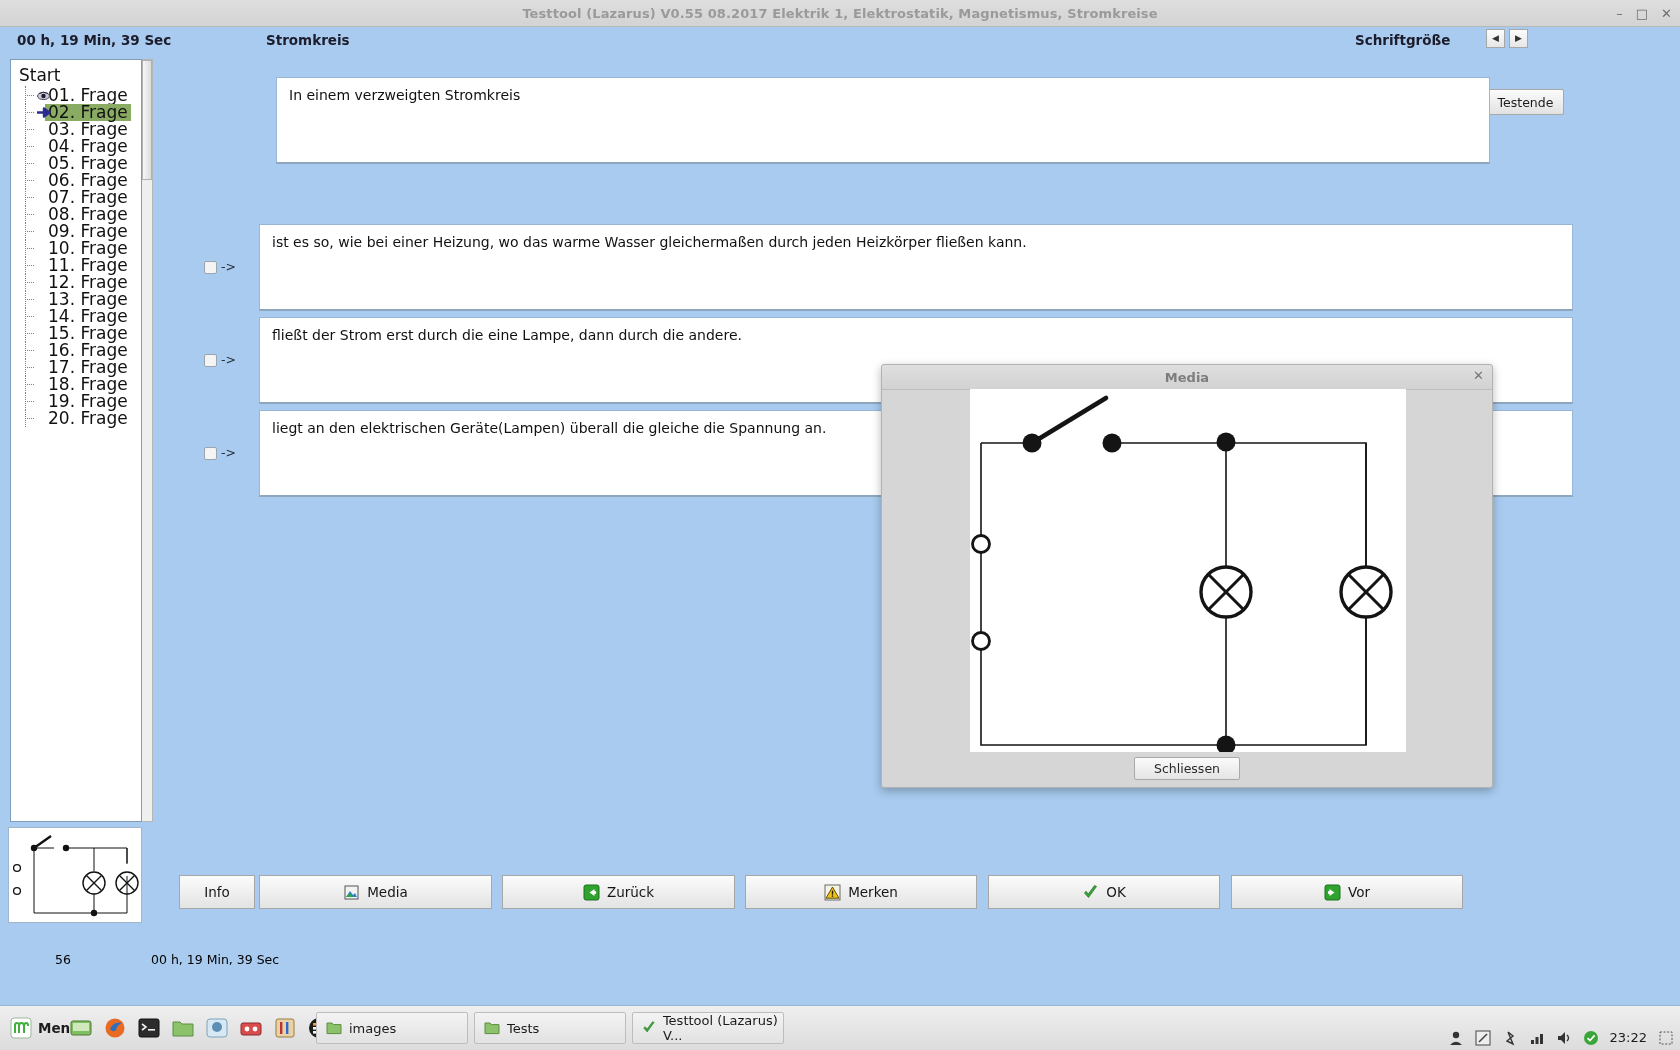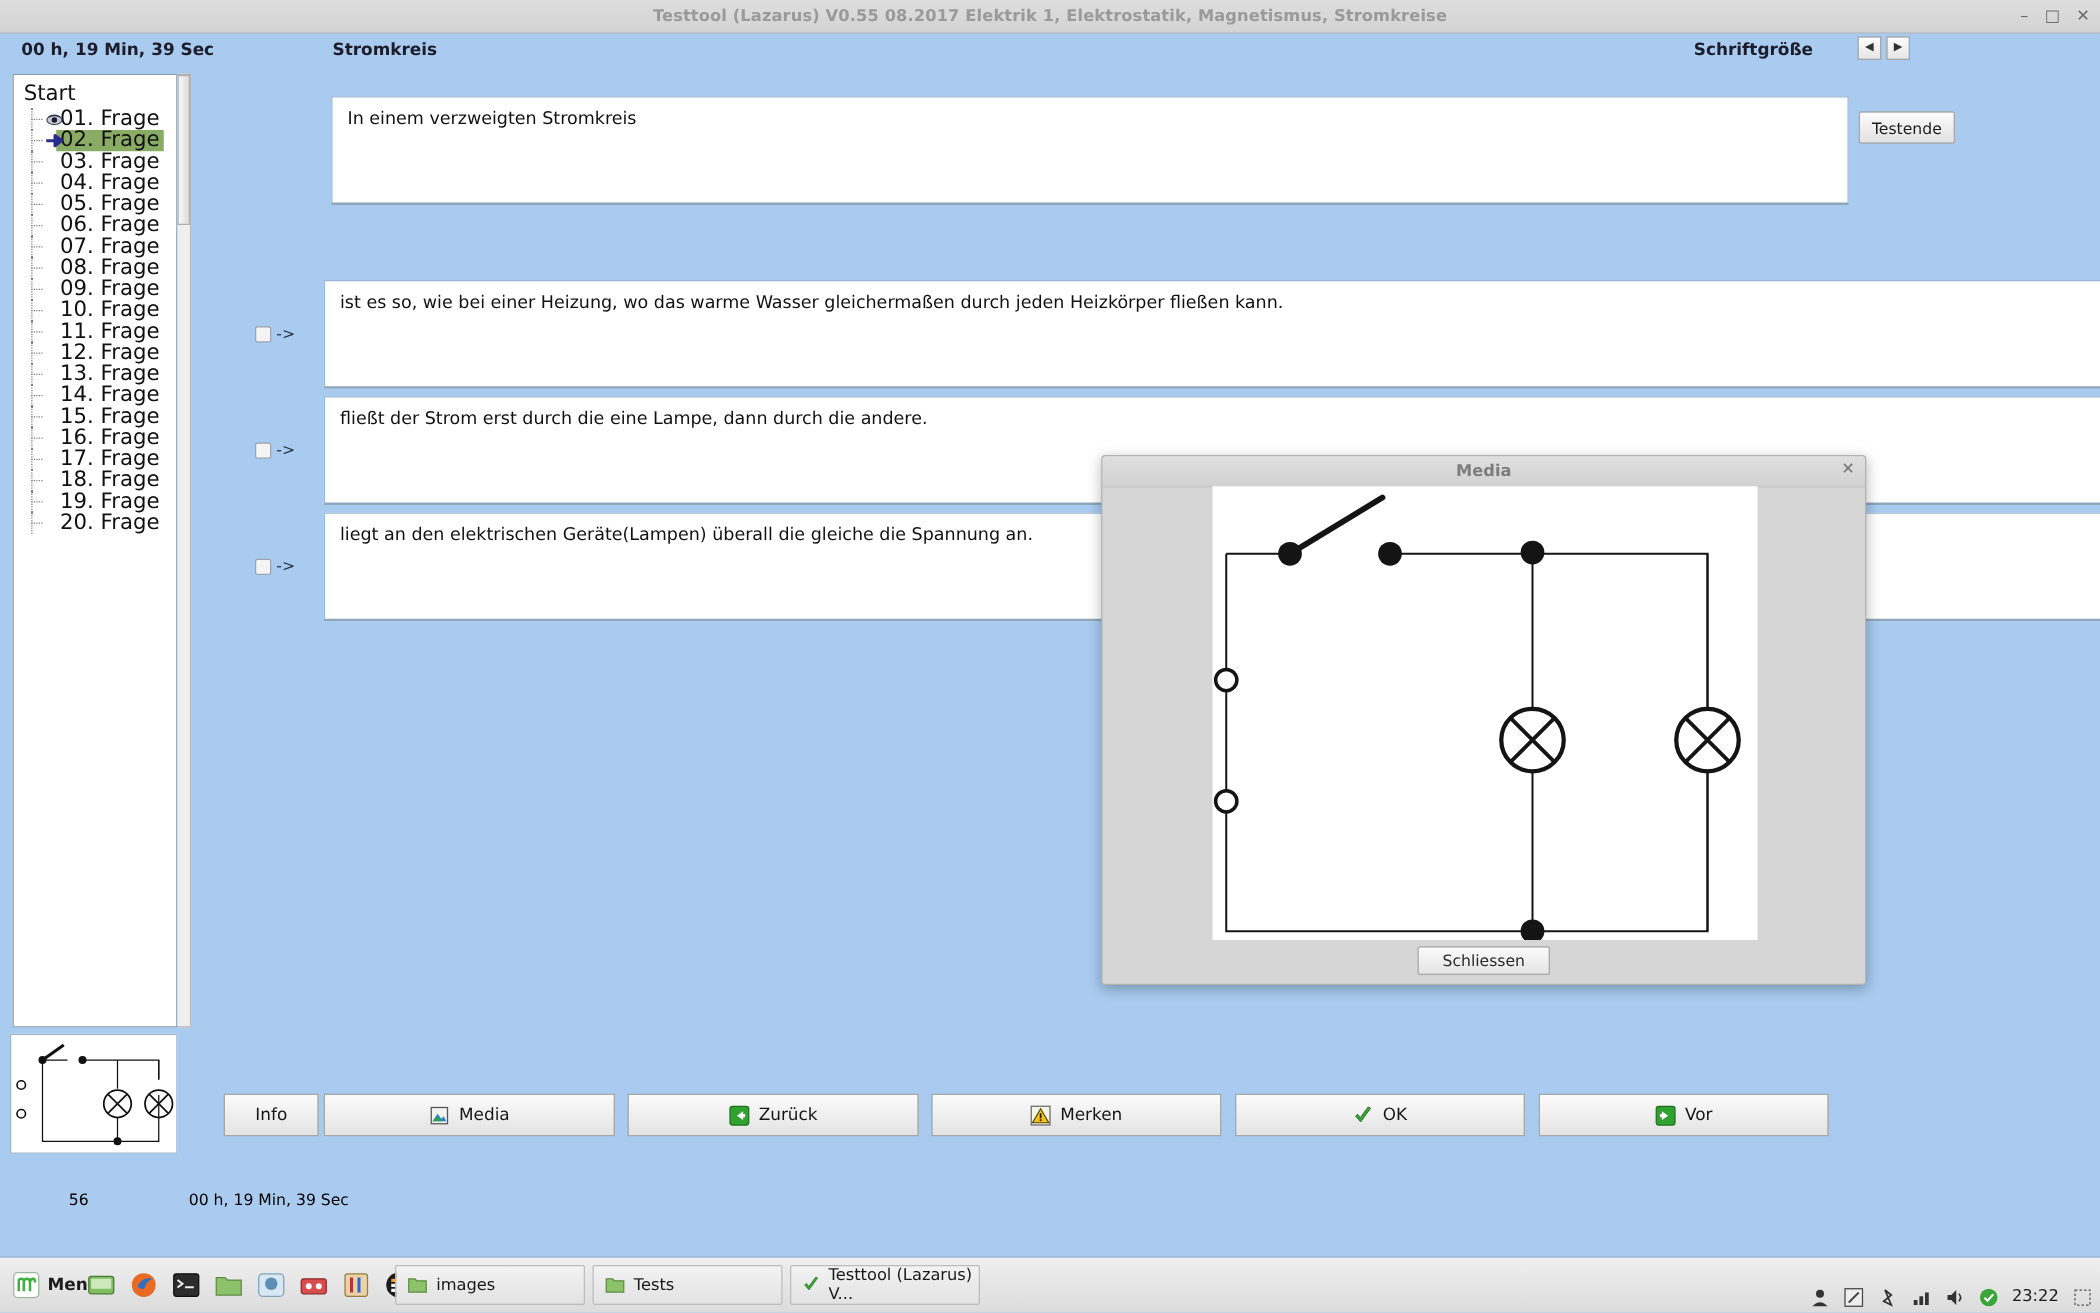--- a/index.html
+++ b/index.html
@@ -66,27 +66,27 @@
   }
   .tree li:after{
     content:""; position:absolute; left:0; top:-1px; width:0; height:18px;
     border-left:1px dotted #808080;
   }
   .tree li .lbl{ display:inline-block; padding:0 3px; }
   .tree li.sel .lbl{ background:#8aab63; color:#111; }
   .ico-eye, .ico-arrow{ position:absolute; left:11px; top:1px; width:15px; height:15px;}
   
   .qbox{
-    position:absolute; left:265px; top:50px; width:1214px; height:87px;
+    position:absolute; left:276px; top:50px; width:1214px; height:87px;
     background:#fff; border:1px solid #97b7d6; border-bottom:2px solid #8ea7bd;
   }
   .qbox .txt{ padding:9px 12px; font-size:14px; color:#111;}
   .ansbox{
     position:absolute; background:#fff; border:1px solid #97b7d6; border-bottom:2px solid #8ea7bd;
-    width:1422px; height:87px; left:259px;
+    width:1314px; height:87px; left:259px;
   }
   .ansbox .txt{ padding:9px 12px; font-size:14px; color:#111; }
   .chk{ position:absolute; width:13px; height:13px; background:#f4f4f4;
         border:1px solid #9aa5ae; border-radius:2px; cursor:pointer; }
   .arrowtxt{ position:absolute; font-size:12.5px; color:#25303b; }
   
   .thumbbox{
     position:absolute; left:8px; top:800px; width:134px; height:96px;
     background:#fff; border:1px solid #9fb6cc;
   }

